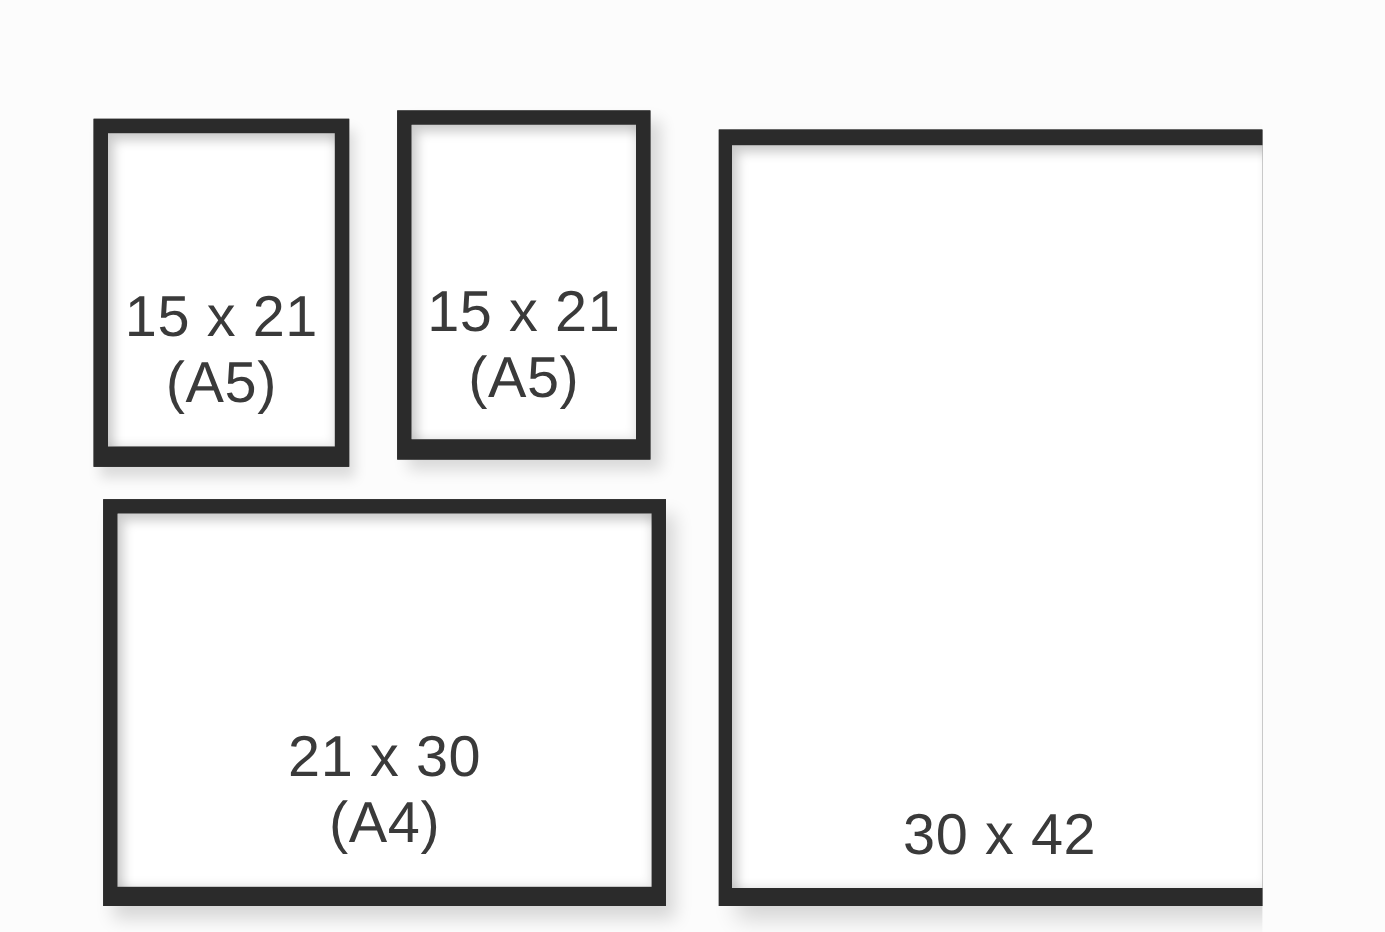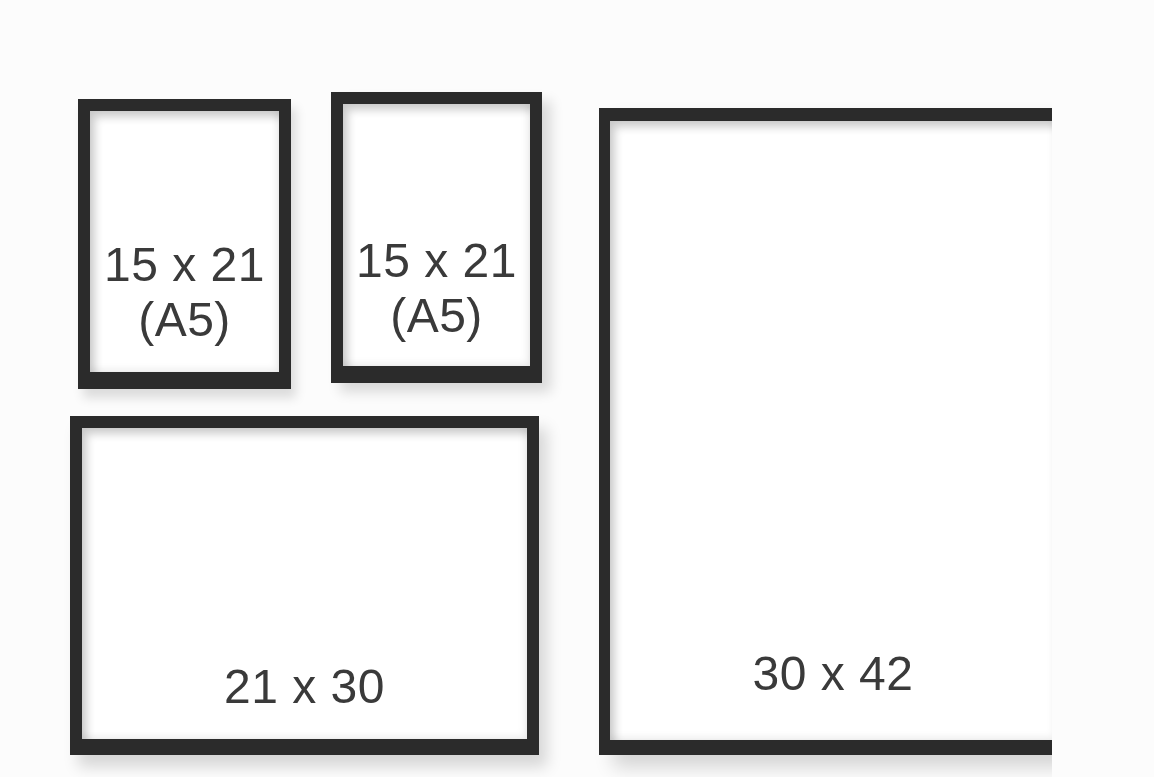--- a/index.html
+++ b/index.html
@@ -62,24 +62,24 @@
     border-width: 12px 12px 17px 12px;
     box-shadow: 9px 9px 12px rgba(0,0,0,0.14);
   }
   .frame-a5-mid .mat { padding-bottom: 22px; }
 
   .frame-a3 {
     left: 599px; top: 60px; width: 469px; height: 647px;
     border-width: 13px 12px 15px 11px;
     box-shadow: 14px 12px 18px rgba(0,0,0,0.16);
   }
-  .frame-a3 .mat { padding-bottom: 38px; }
+  .frame-a3 .mat { padding-bottom: 15px; }
 
   .frame-a4 {
-    left: 70px; top: 368px; width: 469px; height: 339px;
+    left: 86px; top: 368px; width: 469px; height: 339px;
     border-width: 12px 12px 16px 12px;
     box-shadow: 8px 12px 14px rgba(0,0,0,0.15);
     justify-content: center;
   }
   .frame-a4 .mat { padding-bottom: 24px; }
 </style>
 </head>
 <body>
 
 <div class="scene">
@@ -107,17 +107,18 @@
       <div class="label">
         <span class="size">30 x 42</span>
       </div>
     </div>
   </figure>
 
   <figure class="frame frame-a4">
     <div class="mat">
       <div class="label">
         <span class="size">21 x 30</span>
+        <span class="format">(A4)</span>
       </div>
     </div>
   </figure>
 
 </div>
 
 </body></html>

